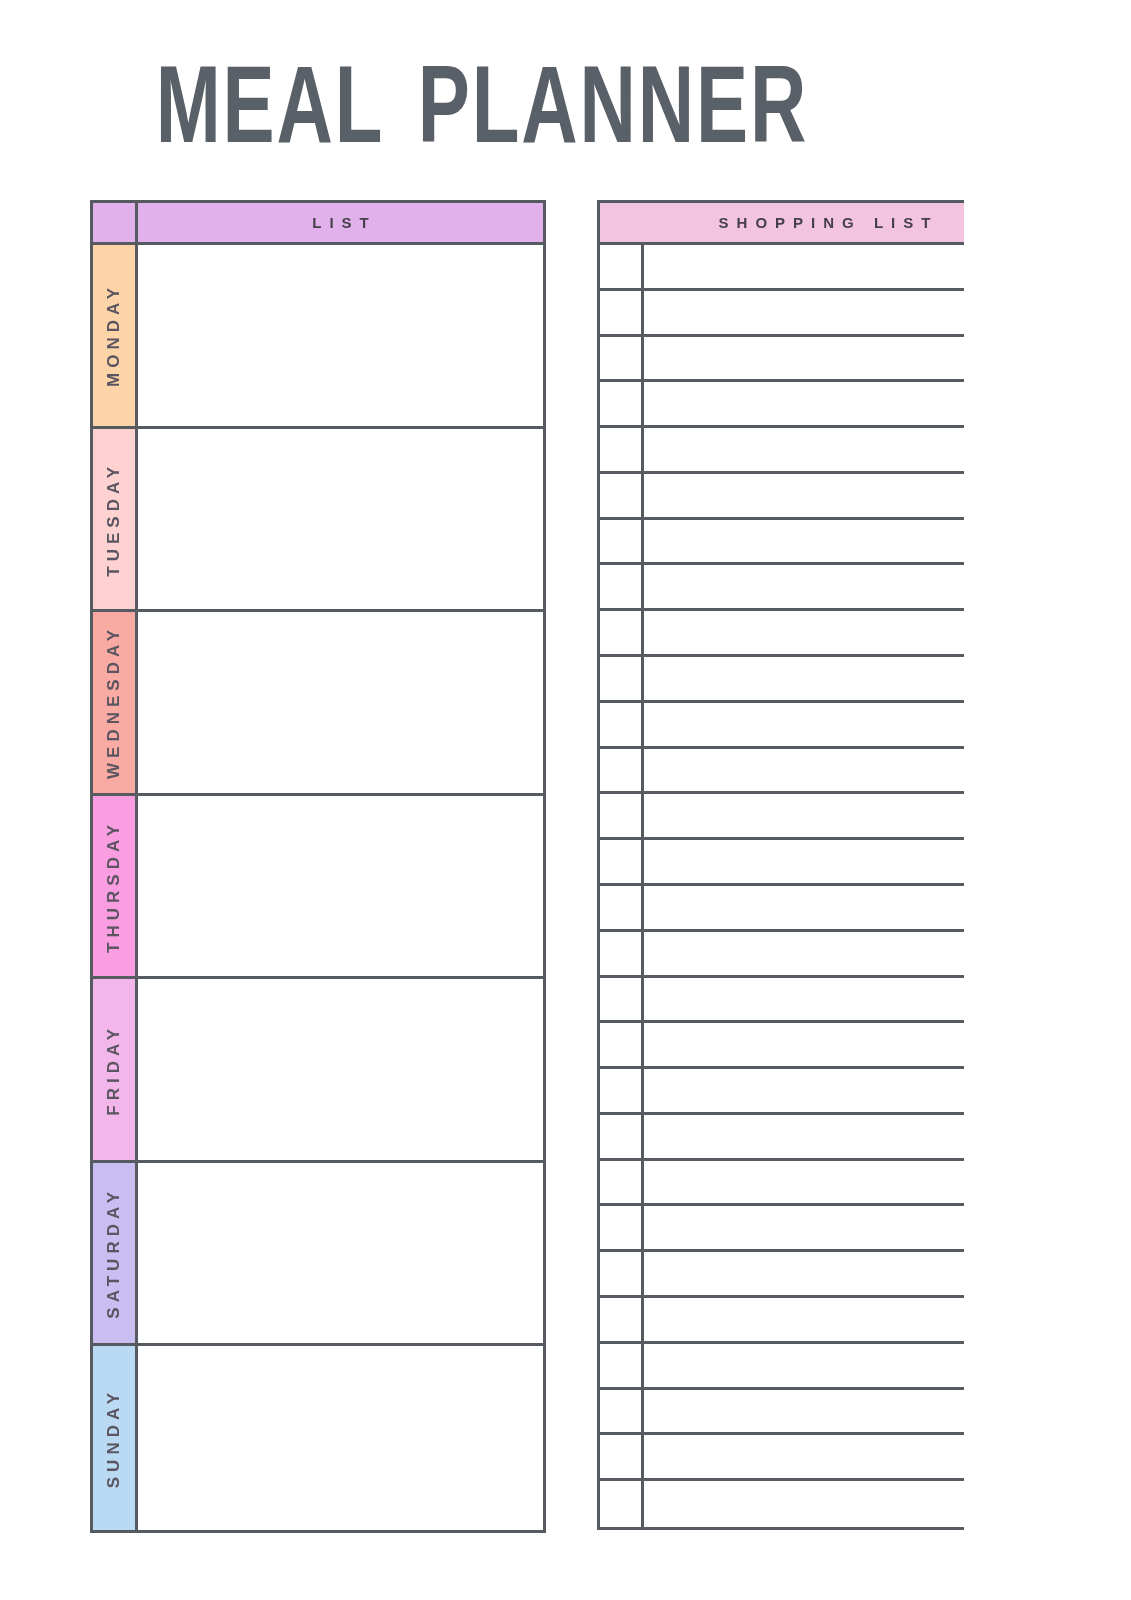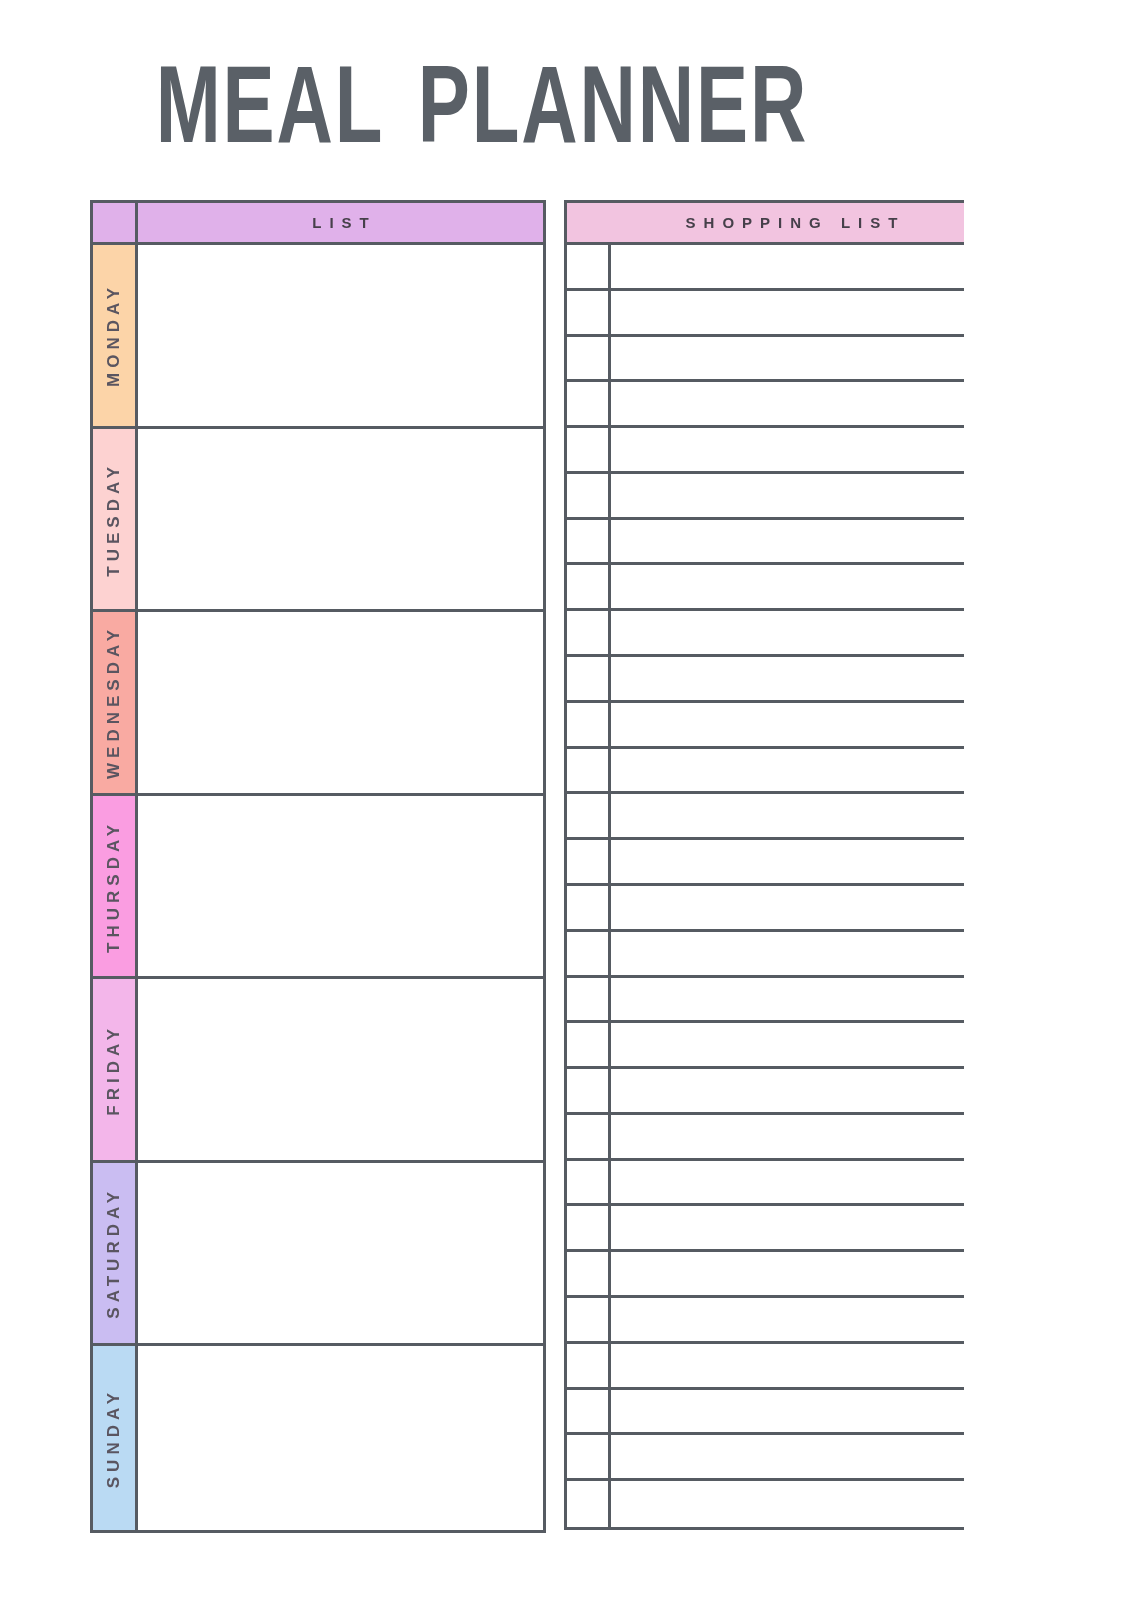--- a/index.html
+++ b/index.html
@@ -25,21 +25,21 @@
   .grid-table{
     position:absolute;display:grid;box-sizing:border-box;
     border:3px solid var(--line);background:#ffffff;
   }
   .mtable{
     left:90px;top:200px;width:456px;height:1333px;
     grid-template-columns:45px 1fr;
     grid-template-rows:42px repeat(7,1fr);
   }
   .stable{
-    left:564px;top:200px;width:455px;height:1330px;
+    left:597px;top:200px;width:455px;height:1330px;
     grid-template-columns:44px 1fr;
     
   }
   .cell{box-sizing:border-box;border-bottom:3px solid var(--line);}
   .col-left{border-right:3px solid var(--line);}
   .grid-table > .cell:nth-last-child(-n+2){border-bottom:none;}
   .th{
     display:flex;align-items:center;justify-content:center;
     font-size:15px;font-weight:700;letter-spacing:8px;color:var(--hdr-text);
     text-indent:8px;

